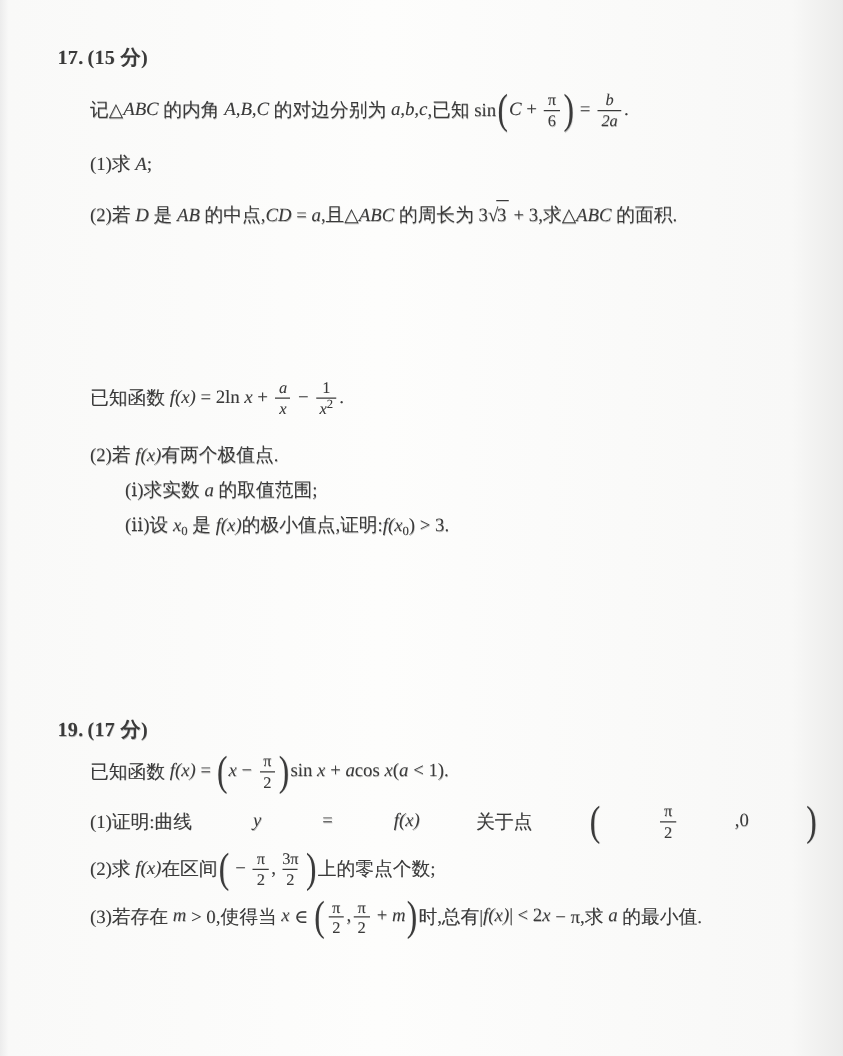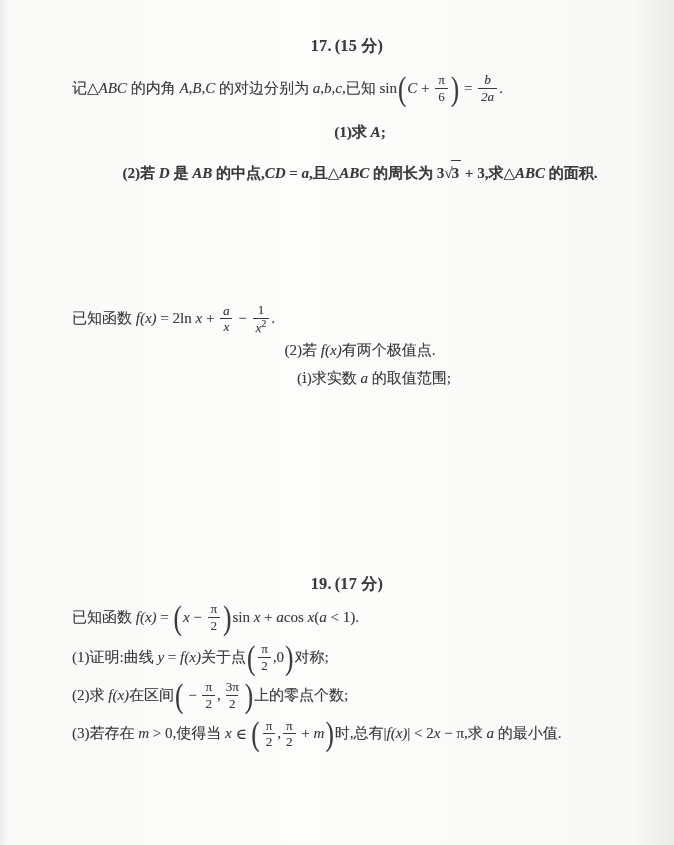--- a/index.html
+++ b/index.html
@@ -5,21 +5,20 @@
   html,body{margin:0;padding:0;}
   body{
     width:674px;height:845px;
     background:#e9e9e9;
     font-family:"Liberation Serif","DejaVu Serif",serif;
   }
   .page{
     position:relative;width:674px;height:845px;overflow:hidden;
     background:linear-gradient(90deg,#ececec 0,#f9f9f8 7px,#fdfdfc 45%,#f8f8f7 94%,#ebebea 100%);
     color:#3a3a3a;
-    text-align:center;
   }
   .problem{position:absolute;left:46px;right:26px;}
   #p17{top:36px;}
   #p18{top:296px;}
   #p19{top:574px;}
   .p-head{font-size:16px;font-weight:bold;letter-spacing:.3px;}
   .p-head .pts{font-weight:600;margin-left:3px;}
   .content{padding-left:26px;}
   .indent2{padding-left:28px;}
   
@@ -35,25 +34,25 @@
   .bigp{font-size:25px;line-height:1;display:inline-block;
         transform:scaleY(1.35);font-weight:400;margin:0 1px;}
   .sup{font-size:10px;line-height:1;align-self:flex-start;}
   .den .sup{vertical-align:super;}
   sub.s,.sub{font-size:10px;vertical-align:-3px;line-height:1;font-style:normal;}
   .sqrt{white-space:nowrap;}
   .sqrt .sign{letter-spacing:-1px;}
   .sqrt .rad{display:inline-block;border-top:1.1px solid #3a3a3a;
              padding:0 2px 0 1px;margin-left:-1px;}
   .m17{margin-top:15px;}
-  .g16{margin-top:16px;font-weight:bold;}
-  .g8{margin-top:8px;}
+  .g16{margin-top:16px;}
+  .g8{margin-top:8px;gap:45px;}
   .g6{margin-top:6px;}
   .g4{margin-top:4px;}
-  .g2{margin-top:2px;}
+  .g2{margin-top:18px;}
   
   .page *{text-shadow:0.3px 0.2px 0.5px rgba(58,58,58,.35);}
 </style>
 </head>
 <body>
 
 <div class="page">
 
   <section class="problem" id="p17">
     <div class="p-head">
@@ -97,20 +96,23 @@
           <span class="frac it"><span class="num">a</span><span class="den">x</span></span>
           <span> − </span>
           <span class="frac"><span class="num">1</span><span class="den"><span class="it">x</span><span class="sup">2</span></span></span>
           <span>.</span>
       </div>
       <div class="tline g2">
         <span>(2)若 </span><span class="it">f(x)</span><span>有两个极值点.</span>
       </div>
       <div class="tline g4 indent2">
         <span>(ⅰ)求实数 </span><span class="it">a</span><span> 的取值范围;</span>
+      </div>
+      <div class="tline g4 indent2">
+        <span>(ⅱ)设 </span><span class="it">x</span><span class="sub">0</span><span> 是 </span><span class="it">f(x)</span><span>的极小值点,证明:</span><span class="it">f(x</span><span class="sub">0</span><span>) &gt; 3.</span>
       </div>
     </div>
   </section>
 
   <section class="problem" id="p19">
     <div class="p-head">
       <span class="pnum">19.</span><span class="pts">(17 分)</span>
     </div>
     <div class="content">
       <div class="mline g6">

